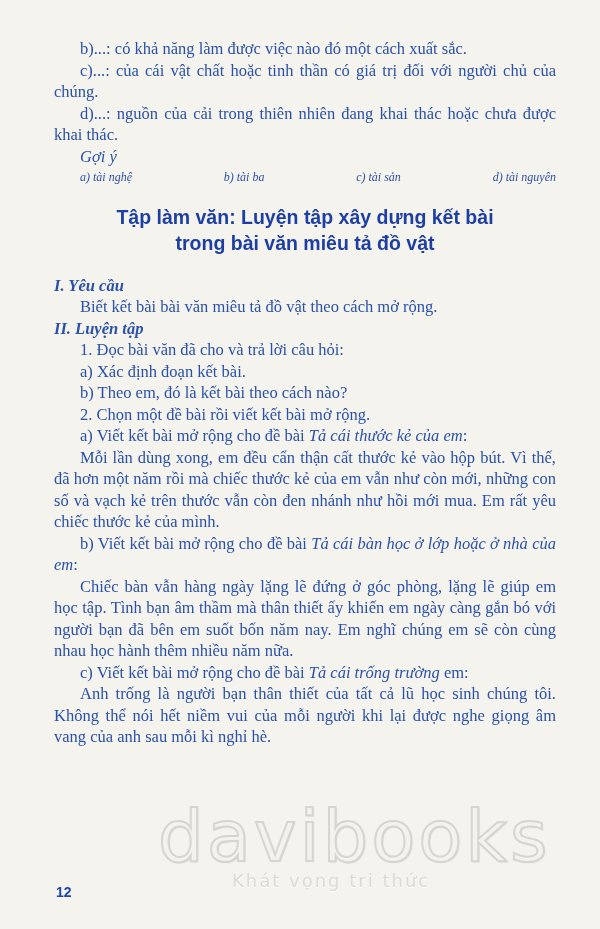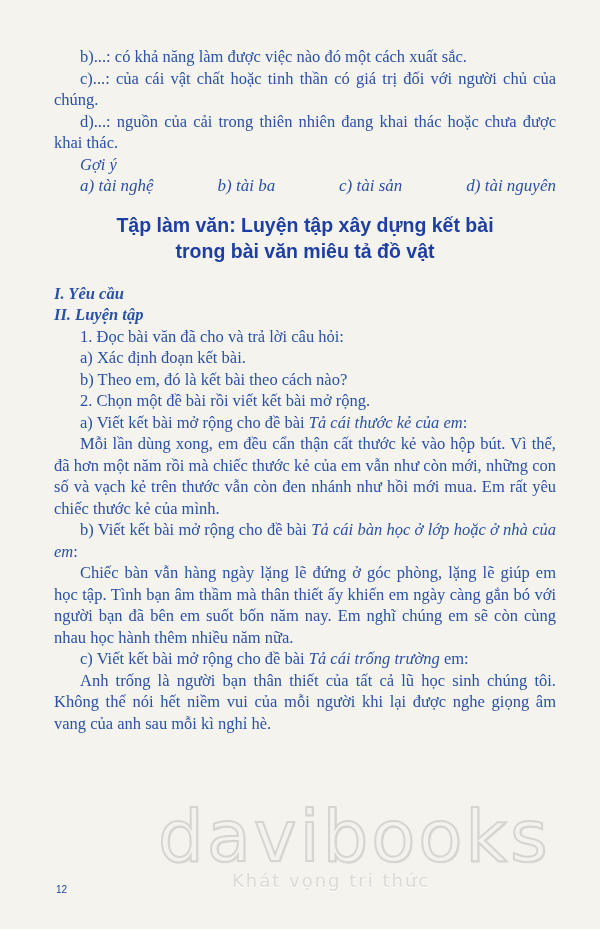--- a/index.html
+++ b/index.html
@@ -2,49 +2,49 @@
 <html><head>
 <meta charset="utf-8">
 <style>
   html,body { margin:0; padding:0; background:#e9e7e2; }
   .page {
     position:relative; width:600px; height:929px; margin:0 auto;
     background:#f5f3ee;
     font-family:"Liberation Serif","DejaVu Serif",serif;
     color:#2a51a8; overflow:hidden;
   }
-  .content { position:absolute; top:46px; left:54px; width:502px; }
+  .content { position:absolute; top:38px; left:54px; width:502px; }
   .para { margin:0; font-size:16.5px; line-height:21.5px; text-align:justify; }
   .para.ind { text-indent:26px; }
   .i  { font-style:italic; }
   .bi { font-style:italic; font-weight:700; }
   .options-row {
     display:flex; justify-content:space-between;
-    padding-left:26px; font-size:17px; line-height:21.5px; font-style:italic;
+    padding-left:26px; font-size:12px; line-height:21.5px; font-style:italic;
   }
   .heading {
     text-align:center; font-family:"Liberation Sans","DejaVu Sans",sans-serif;
     font-weight:700; font-size:19.5px; line-height:26px; color:#1d3fa4;
     margin:15px 0 19px 0;
   }
   .watermark { position:absolute; left:158px; top:800px; font-family:"DejaVu Sans",sans-serif; pointer-events:none; }
   .wm-logo {
     font-size:72px; line-height:1; letter-spacing:3px;
     color:rgba(246,245,241,0.92);
     -webkit-text-stroke:2px #d6d5cf;
     text-shadow:1px 1px 1px #cfcec9;
   }
   .wm-tagline {
     font-size:18px; letter-spacing:2px; margin:-2px 0 0 74px;
     color:#dbdad4; text-shadow:0 1px 0 #ffffff;
   }
   .page-number {
     position:absolute; left:56px; top:884px;
     font-family:"Liberation Sans","DejaVu Sans",sans-serif;
-    font-weight:400; font-size:10px; color:#1c46ad;
+    font-weight:700; font-size:14px; color:#1c46ad;
   }
 </style>
 </head>
 <body>
 
 <div class="page">
   <div class="content">
 
     <div>
         <p class="para ind"><span>b)...:  có khả năng làm được việc nào đó một cách xuất sắc.</span></p>
@@ -60,20 +60,21 @@
       <span>d) tài nguyên</span>
     </div>
 
     <div class="heading">
       <div>Tập làm văn: Luyện tập xây dựng kết bài</div>
       <div>trong bài văn miêu tả đồ vật</div>
     </div>
 
     <div>
         <p class="para"><span class="bi">I. Yêu cầu</span></p>
+        <p class="para ind"><span>Biết kết bài bài văn miêu tả đồ vật theo cách mở rộng.</span></p>
         <p class="para"><span class="bi">II. Luyện tập</span></p>
         <p class="para ind"><span>1. Đọc bài văn đã cho và trả lời câu hỏi:</span></p>
         <p class="para ind"><span>a) Xác định đoạn kết bài.</span></p>
         <p class="para ind"><span>b) Theo em, đó là kết bài theo cách nào?</span></p>
         <p class="para ind"><span>2. Chọn một đề bài rồi viết kết bài mở rộng.</span></p>
         <p class="para ind"><span>a) Viết kết bài mở rộng cho đề bài </span><span class="i">Tả cái thước kẻ của em</span><span>:</span></p>
         <p class="para ind"><span>Mỗi lần dùng xong, em đều cẩn thận cất thước kẻ vào hộp bút. Vì thế, đã hơn một năm rồi mà chiếc thước kẻ của em vẫn như còn mới, những con số và vạch kẻ trên thước vẫn còn đen nhánh như hồi mới mua. Em rất yêu chiếc thước kẻ của mình.</span></p>
         <p class="para ind"><span>b) Viết kết bài mở rộng cho đề bài </span><span class="i">Tả cái bàn học ở lớp hoặc ở nhà của em</span><span>:</span></p>
         <p class="para ind"><span>Chiếc bàn vẫn hàng ngày lặng lẽ đứng ở góc phòng, lặng lẽ giúp em học tập. Tình bạn âm thầm mà thân thiết ấy khiến em ngày càng gắn bó với người bạn đã bên em suốt bốn năm nay. Em nghĩ chúng em sẽ còn cùng nhau học hành thêm nhiều năm nữa.</span></p>
         <p class="para ind"><span>c) Viết kết bài mở rộng cho đề bài </span><span class="i">Tả cái trống trường</span><span> em:</span></p>

